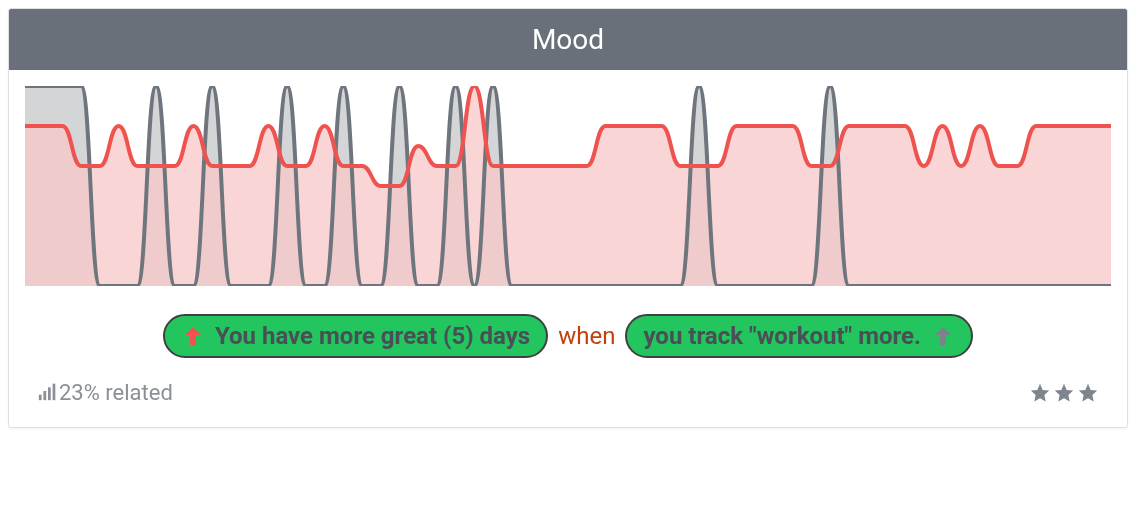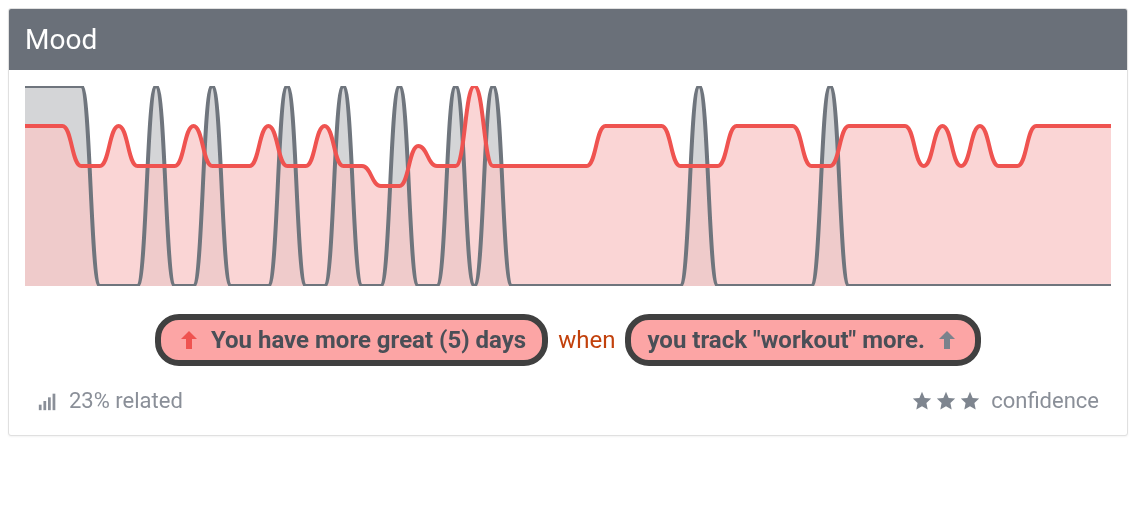--- a/index.html
+++ b/index.html
@@ -11,61 +11,62 @@
       border-radius: 3px;
       overflow: hidden;
       box-shadow: 0 1px 2px rgba(0,0,0,0.05);
     }
     .card-header {
       background: #6a7079;
       color: #fff;
       padding: 14px 16px;
       font-size: 28px;
       font-weight: 400;
+      text-align: center;
     }
     .chart-area {
       padding: 16px 16px 8px 16px;
     }
     .chart-svg {
       width: 100%;
       height: 200px;
       display: block;
     }
     .insight-row {
       display: flex;
       align-items: center;
       justify-content: center;
       gap: 10px;
       padding: 20px 16px 12px 16px;
       font-size: 24px;
       color: #5f6670;
     }
     .pill {
-      border: 6px solid #404040;
+      border: 2px solid #404040;
       border-radius: 24px;
       padding: 6px 16px;
       display: inline-flex;
       align-items: center;
       gap: 10px;
-      background: #fca5a5;
+      background: #22c55e;
     }
     .pill-text { font-weight: 700; color: #4a4f57; }
     .joiner { color: #c2410c; font-weight: 400; }
     .arrow-icon { width: 24px; height: 24px; display: inline-flex; align-items: center; justify-content: center; }
     .arrow-red svg path { fill: #ef5350; }
     .arrow-gray svg path { fill: #7a828c; }
     .footer-row {
       display: flex;
       align-items: center;
       justify-content: space-between;
       padding: 10px 28px 22px 28px;
       color: #8a8f98;
       font-size: 22px;
     }
-    .footer-item { display: inline-flex; align-items: center; gap: 10px; }
+    .footer-item { display: inline-flex; }
     .icon { width: 22px; height: 22px; display: inline-flex; align-items: center; justify-content: center; }
     .icon svg { width: 100%; height: 100%; }
     .stars { display: inline-flex; gap: 2px; }
     .star { width: 22px; height: 22px; }
     .star svg path { fill: #7e858f; }
   </style>
 </head>
 <body>
 
 <div class="card">
@@ -122,17 +123,16 @@
           <span class="star"><svg viewBox="0 0 24 24">
               <path d="M12 2 L14.9 8.6 L22 9.3 L16.8 14.1 L18.2 21.2 L12 17.6 L5.8 21.2 L7.2 14.1 L2 9.3 L9.1 8.6 Z"></path>
             </svg></span>
           <span class="star"><svg viewBox="0 0 24 24">
               <path d="M12 2 L14.9 8.6 L22 9.3 L16.8 14.1 L18.2 21.2 L12 17.6 L5.8 21.2 L7.2 14.1 L2 9.3 L9.1 8.6 Z"></path>
             </svg></span>
           <span class="star"><svg viewBox="0 0 24 24">
               <path d="M12 2 L14.9 8.6 L22 9.3 L16.8 14.1 L18.2 21.2 L12 17.6 L5.8 21.2 L7.2 14.1 L2 9.3 L9.1 8.6 Z"></path>
             </svg></span>
         </span>
-      <span>confidence</span>
     </span>
   </div>
 
 </div>
 
 </body></html>

